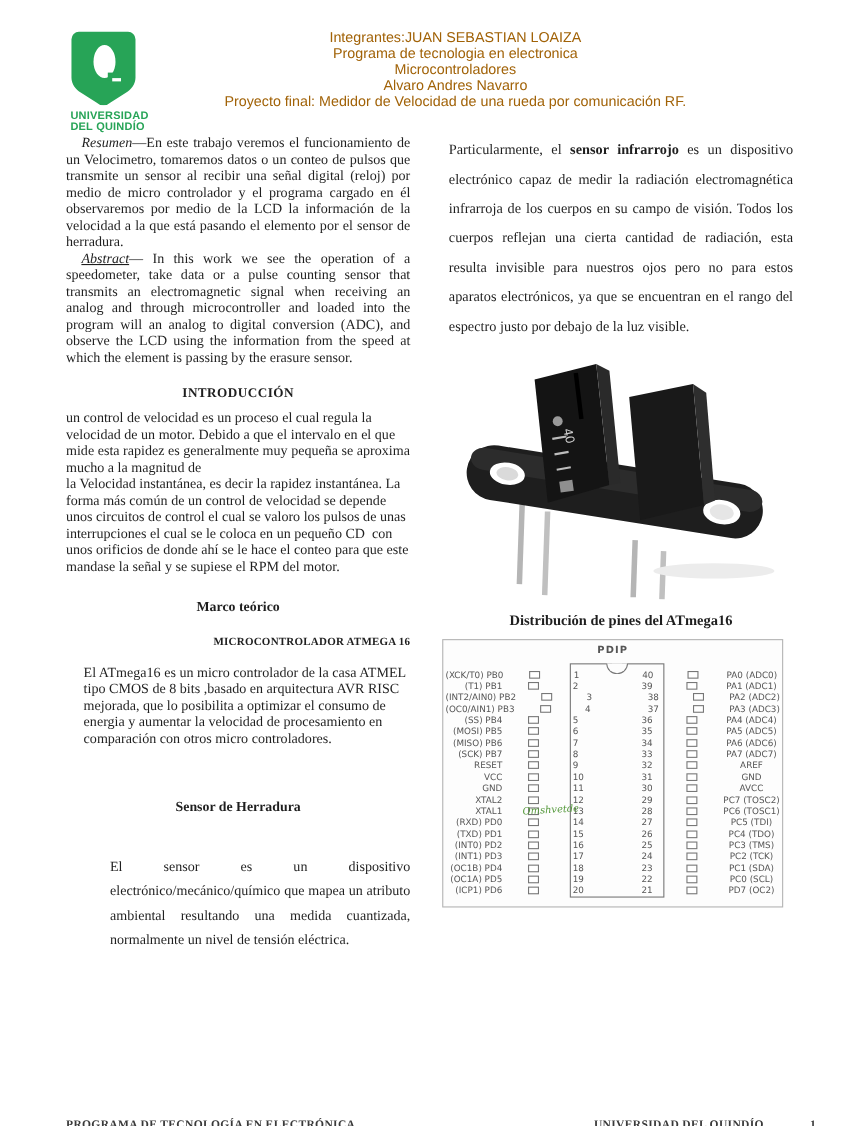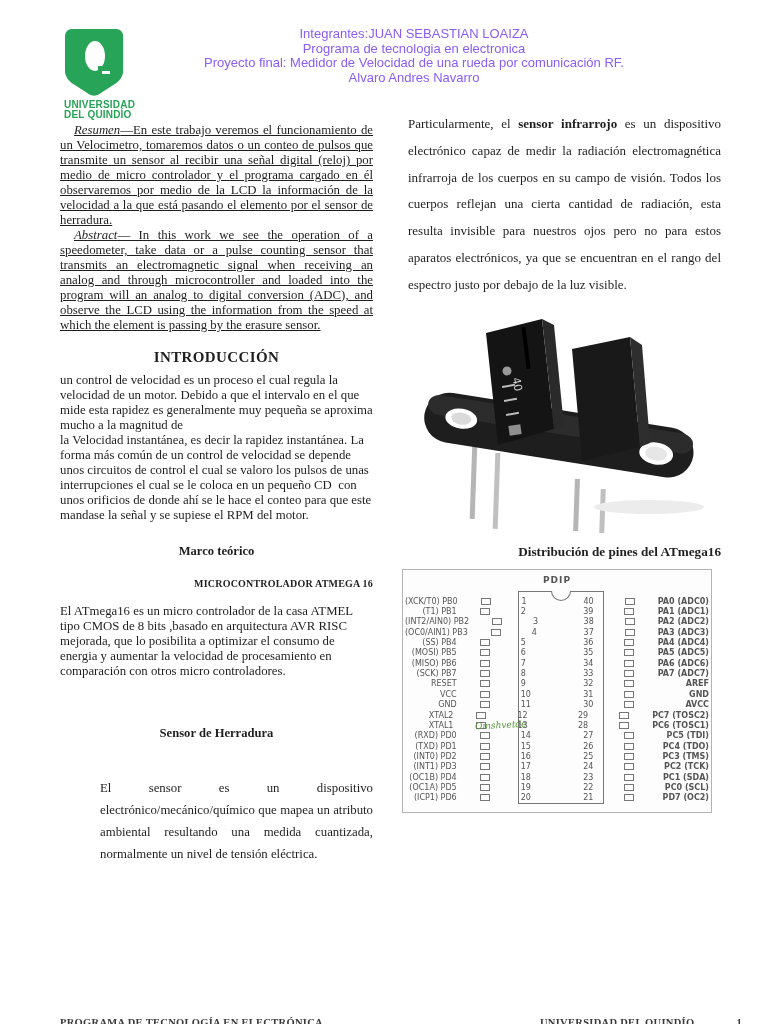--- a/index.html
+++ b/index.html
@@ -2,66 +2,66 @@
 <html><head>
 <meta charset="utf-8">
 <style>
   html,body{margin:0;padding:0;background:#ffffff;}
   .page{position:relative;width:768px;height:1024px;background:#ffffff;overflow:hidden;
         font-family:"Liberation Serif","DejaVu Serif",serif;color:#1f1f1f;}
 
   
   .hdr-text{position:absolute;left:120px;right:60px;top:27px;text-align:center;
             font-family:"Liberation Sans","DejaVu Sans",sans-serif;
-            font-size:13px;line-height:14.5px;color:#8b5cf6;}
+            font-size:13px;line-height:14.5px;color:#a16207;}
   .logo{position:absolute;left:64px;top:28px;width:100px;text-align:left;}
   .logo-caption{font-family:"Liberation Sans","DejaVu Sans",sans-serif;
                 font-weight:bold;font-size:10px;line-height:9.5px;color:#27a457;letter-spacing:0.2px;}
 
   
   .col-left{position:absolute;left:60px;top:123px;width:313px;font-size:12.8px;line-height:15px;}
-  .col-right{position:absolute;left:408px;top:111px;width:313px;font-size:13px;}
+  .col-right{position:absolute;left:408px;top:123px;width:313px;font-size:13px;}
 
   .p-just{text-align:justify;margin:0;}
-  .indent{text-indent:14px;text-decoration:underline;}
+  .indent{text-indent:14px;}
   .lead-it{font-style:italic;}
   .lead-itu{font-style:italic;text-decoration:underline;}
 
   .h-center{font-weight:bold;text-align:center;margin:0;font-size:12.6px;}
-  .h-intro{margin-top:17px;margin-bottom:8px;letter-spacing:0.4px;font-size:15px;}
+  .h-intro{margin-top:17px;margin-bottom:8px;letter-spacing:0.4px;font-size:12px;}
   .h-marco{margin-top:21px;}
   .h-micro{font-weight:bold;text-align:right;margin:17px 0 0 12px;font-size:10px;letter-spacing:0.2px;}
   .micro-body{margin-top:13px;}
   .h-sensor{margin-top:47px;}
   .sensor-body{margin-top:36px;line-height:22px;margin-left:40px;}
   .pre-wrap{white-space:pre-wrap;}
 
   .rc-para{text-align:justify;margin:0;line-height:26.8px;}
   .rc-bold{font-weight:bold;}
 
   
   .sensor-photo{margin:12px 0 0 6px;width:300px;height:222px;}
 
   
-  .pin-caption{font-weight:bold;text-align:right;margin-top:7px;font-size:13.2px;}
+  .pin-caption{font-weight:bold;text-align:center;margin-top:7px;font-size:13.2px;}
   .pinout-box{position:relative;margin-top:9px;margin-left:-6px;width:308px;height:242px;
               background:#fdfdfd;border:1px solid #b3b3b3;
               font-family:"DejaVu Sans","Liberation Sans",sans-serif;color:#555;}
   .pinout-title{position:absolute;top:5px;left:0;right:0;text-align:center;
                 font-size:9px;font-weight:bold;letter-spacing:1px;color:#555;}
   .ic-body{position:absolute;left:115px;top:21px;width:84px;height:211px;
            border:1px solid #777;background:#fdfdfd;}
   .ic-notch{position:absolute;left:50%;top:-1px;transform:translateX(-50%);
             width:18px;height:9px;border:1px solid #777;border-top:none;
             border-radius:0 0 10px 10px;background:#fdfdfd;}
   .pin-rows{position:absolute;left:2px;right:2px;top:27px;bottom:9px;
             display:flex;flex-direction:column;justify-content:space-between;}
   .pin-row{display:flex;align-items:center;font-size:8px;line-height:9px;white-space:nowrap;gap:20px;}
   .pin-left-label{width:101px;text-align:right;padding-right:3px;}
-  .pin-right-label{width:101px;text-align:right;padding-left:3px;font-weight:bold;}
+  .pin-right-label{width:101px;text-align:center;padding-left:3px;}
   .pin-stub{width:8px;height:5px;border:1px solid #777;background:#fff;flex:none;}
   .pin-left-num{width:32px;text-align:left;padding-left:11px;}
   .pin-right-num{width:32px;text-align:right;padding-right:11px;}
   .pin-spacer{flex:1;}
   .watermark{position:absolute;left:72px;top:150px;font-style:italic;
              font-size:9px;color:#55993c;transform:rotate(-3deg);
              font-family:"DejaVu Serif",serif;}
 
   
   .footer{position:absolute;left:60px;right:26px;top:1017px;display:flex;
@@ -83,35 +83,36 @@
     </svg>
     <div class="logo-caption">
       <div>UNIVERSIDAD</div>
       <div>DEL QUINDÍO</div>
     </div>
   </div>
 
   <div class="hdr-text">
     <div>Integrantes:JUAN SEBASTIAN LOAIZA</div>
     <div>Programa de tecnologia en electronica</div>
+    <div>Microcontroladores</div>
+    <div>Alvaro Andres Navarro</div>
     <div>Proyecto final: Medidor de Velocidad de una rueda por comunicación RF.</div>
-    <div>Alvaro Andres Navarro</div>
   </div>
 
   <div class="col-left">
     <p class="p-just indent"><span class="lead-it">Resumen</span><span>—En este trabajo veremos el funcionamiento de un Velocimetro, tomaremos datos o un conteo de pulsos que transmite un sensor al recibir una señal digital (reloj) por medio de micro controlador y el programa cargado en él observaremos por medio de la LCD  la información de la velocidad a la que está pasando el elemento por el sensor de herradura.</span></p>
     <p class="p-just indent"><span class="lead-itu">Abstract</span><span>— In this work we see the operation of a speedometer, take data or a pulse counting sensor that transmits an electromagnetic signal when receiving an analog and through microcontroller and loaded into the program will an analog to digital conversion (ADC), and observe the LCD using the information from the speed at which the element is passing by the erasure sensor.</span></p>
 
     <h4 class="h-center h-intro">INTRODUCCIÓN</h4>
     <p class="p-just pre-wrap" style="text-align:left;">un control de velocidad es un proceso el cual regula la velocidad de un motor. Debido a que el intervalo en el que mide esta rapidez es generalmente muy pequeña se aproxima mucho a la magnitud de
 la Velocidad instantánea, es decir la rapidez instantánea. La forma más común de un control de velocidad se depende unos circuitos de control el cual se valoro los pulsos de unas interrupciones el cual se le coloca en un pequeño CD  con unos orificios de donde ahí se le hace el conteo para que este mandase la señal y se supiese el RPM del motor.</p>
 
     <h4 class="h-center h-marco">Marco teórico</h4>
     <h4 class="h-micro">MICROCONTROLADOR ATMEGA 16</h4>
-    <p class="p-just micro-body" style="text-align:left;">El ATmega16 es un micro controlador de la casa ATMEL tipo CMOS de 8 bits ,basado en arquitectura AVR RISC mejorada, que lo posibilita a optimizar el consumo de energia y aumentar la velocidad de procesamiento en comparación con otros micro controladores.</p>
+    <p class="p-just micro-body" style="text-align:left;margin-left:16px;">El ATmega16 es un micro controlador de la casa ATMEL tipo CMOS de 8 bits ,basado en arquitectura AVR RISC mejorada, que lo posibilita a optimizar el consumo de energia y aumentar la velocidad de procesamiento en comparación con otros micro controladores.</p>
 
     <h4 class="h-center h-sensor">Sensor de Herradura</h4>
     <p class="p-just sensor-body">El sensor es un dispositivo electrónico/mecánico/químico que mapea un atributo ambiental resultando una medida cuantizada, normalmente un nivel de tensión eléctrica.</p>
   </div>
 
   <div class="col-right">
     <p class="rc-para"><span>Particularmente, el </span><span class="rc-bold">sensor infrarrojo</span><span> es un dispositivo electrónico capaz de medir la radiación electromagnética infrarroja de los cuerpos en su campo de visión. Todos los cuerpos reflejan una cierta cantidad de radiación, esta resulta invisible para nuestros ojos pero no para estos aparatos electrónicos, ya que se encuentran en el rango del espectro justo por debajo de la luz visible.</span></p>
 
     
     <svg class="sensor-photo" viewBox="0 0 300 222">

